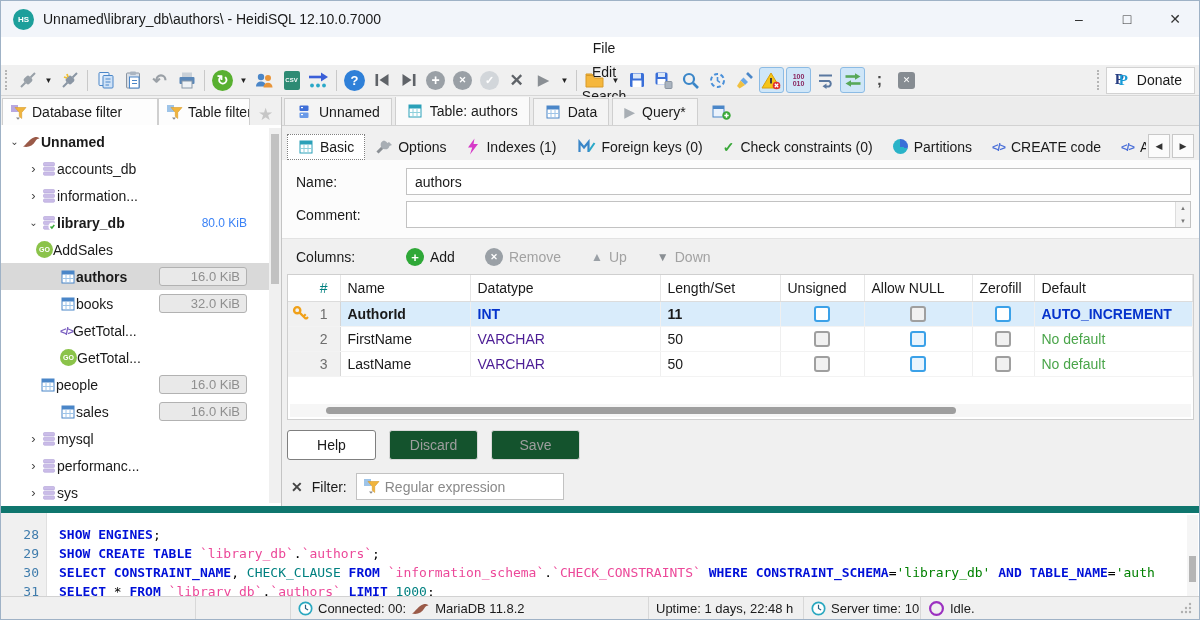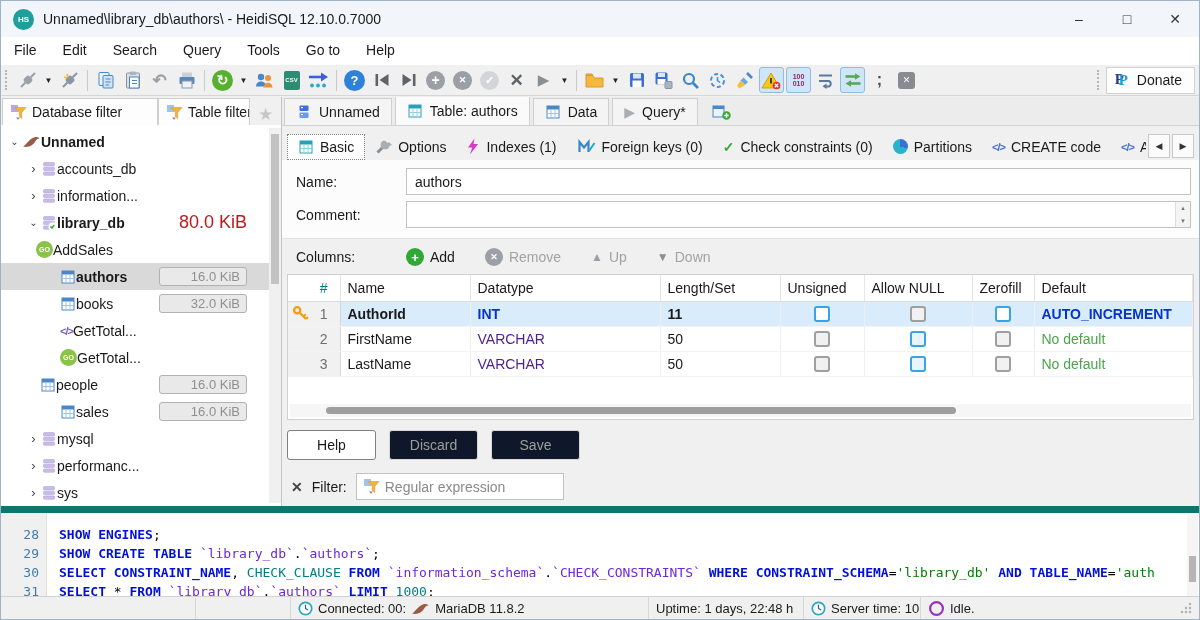--- a/index.html
+++ b/index.html
@@ -6,21 +6,21 @@
 html,body{width:1200px;height:620px;}
 body{font-family:"Liberation Sans",sans-serif;font-size:14px;color:#1a1a1a;background:#fff;}
 #window{position:relative;width:1200px;height:620px;border:1px solid #9fb2c6;background:#f0f0f0;overflow:hidden;}
 
 .titlebar{height:36px;background:#f2f5fa;display:flex;align-items:center;padding-left:12px;}
 .app-icon{width:21px;height:21px;border-radius:50%;background:#1d9f9b;color:#fff;font-size:8px;font-weight:bold;display:flex;align-items:center;justify-content:center;flex:none;}
 .title-text{margin-left:9px;font-size:14px;white-space:nowrap;}
 .win-controls{margin-left:auto;display:flex;height:36px;}
 .win-btn{width:48px;display:flex;align-items:center;justify-content:center;font-size:14px;color:#333;}
 
-.menubar{height:28px;background:#fff;display:flex;align-items:center;}
+.menubar{height:28px;background:#fff;display:flex;align-items:center;padding-left:8px;flex-direction:column;}
 .menu-item{padding:3px 13px 5px 13px;}
 
 .toolbar{height:31px;display:flex;align-items:center;background:#f0f0f0;border-bottom:1px solid #d6d6d6;padding:0 4px 0 2px;}
 .grip{width:5px;height:20px;border-left:2px dotted #b5b5b5;margin:0 4px 0 2px;flex:none;}
 .tbtn{min-width:25px;height:26px;display:flex;align-items:center;justify-content:center;border:1px solid transparent;border-radius:3px;margin:0 1px;flex:none;}
 .tbtn.active{background:#cfe6f8;border-color:#8cbbe4;}
 .tbtn.dd{min-width:13px;}
 .tsep{width:1px;height:21px;background:#c9c9c9;margin:0 4px;flex:none;}
 .toolbar-right{margin-left:auto;display:flex;align-items:center;}
 .donate{display:flex;align-items:center;gap:6px;background:#fdfdfd;border:1px solid #d2d2d2;height:27px;padding:0 12px 0 8px;}
@@ -35,21 +35,21 @@
 .sidebar{width:281px;border-right:1px solid #c4c4c4;background:#fff;display:flex;flex-direction:column;flex:none;}
 .filter-tabs{height:28px;background:#f0f0f0;display:flex;align-items:flex-end;padding-left:1px;flex:none;}
 .ftab{height:27px;background:#fdfdfd;border:1px solid #cfcfcf;border-bottom:none;display:flex;align-items:center;padding:0 7px;gap:5px;white-space:nowrap;overflow:hidden;flex:none;}
 .fstar{margin-left:8px;color:#c6c6c6;font-size:17px;}
 .tree{flex:1;position:relative;overflow:hidden;background:#fff;padding-top:3px;}
 .trow{height:27px;display:flex;align-items:center;padding-right:34px;position:relative;}
 .trow.selected{background:#d9d9d9;}
 .chev{width:15px;text-align:center;color:#444;font-size:10px;flex:none;}
 .tlabel{white-space:nowrap;overflow:hidden;}
 .tlabel.b{font-weight:bold;}
-.tsize{margin-left:auto;color:#b91c1c;font-size:18px;flex:none;}
+.tsize{margin-left:auto;color:#3b82f6;font-size:12px;flex:none;}
 .tsizebar{margin-left:auto;width:88px;background:#e9e9e9;border:1px solid #b2b2b2;border-radius:3px;color:#8f8f8f;text-align:right;padding:1px 6px;font-size:13px;flex:none;}
 .vscroll{position:absolute;right:0;top:3px;width:12px;bottom:3px;background:#f0f0f0;}
 .vthumb{position:absolute;left:2px;right:2px;top:6px;height:150px;background:#c2c2c2;}
 
 .content{flex:1;background:#f0f0f0;display:flex;flex-direction:column;overflow:hidden;}
 .tabbar{height:29px;display:flex;align-items:flex-end;background:#ececec;border-bottom:1px solid #d2d2d2;padding-left:2px;flex:none;}
 .tab{height:27px;display:flex;align-items:center;gap:7px;padding:0 11px;border:1px solid #cfcfcf;border-bottom:none;background:#f4f4f4;margin-right:3px;white-space:nowrap;flex:none;}
 .tab.active{background:#fafafa;height:29px;}
 .subtabs{display:flex;align-items:center;margin:7px 5px 0 5px;height:27px;position:relative;overflow:hidden;flex:none;}
 .stab{display:flex;align-items:center;gap:6px;padding:0 10px;height:26px;white-space:nowrap;flex:none;}
@@ -83,31 +83,31 @@
 .cb.on.tint{background:#e9f4fd;}
 .cb.off{border:2px solid #9f9f9f;background:#f1f1f1;}
 .dt-int,.def-auto{color:#0533cc;font-weight:bold;}
 .dt-varchar{color:#4c1d95;}
 .def-none{color:#4aa54a;}
 .bold{font-weight:bold;}
 .hscroll{position:absolute;left:2px;right:2px;bottom:2px;height:13px;background:#f6f6f6;}
 .hthumb{position:absolute;left:36px;width:630px;top:3px;height:7px;background:#9e9e9e;border-radius:4px;}
 .btnrow{display:flex;gap:13px;padding:10px 0 0 5px;flex:none;}
 .fbtn{width:89px;height:30px;display:flex;align-items:center;justify-content:center;border-radius:3px;background:#fff;border:1px solid #7f7f7f;}
-.fbtn.dis{background:#0f172a;border:1px solid #d8d8d8;color:#9e9e9e;}
+.fbtn.dis{background:#14532d;border:1px solid #d8d8d8;color:#9e9e9e;}
 .filterbar{display:flex;align-items:center;padding:13px 0 0 9px;gap:9px;flex:none;}
 .filterbox{width:208px;height:27px;border:1px solid #c2c2c2;background:#fff;display:flex;align-items:center;gap:5px;padding:0 6px;color:#8a8a8a;}
 .fclose{color:#444;font-size:14px;font-weight:bold;}
 
 .sqllog{position:absolute;top:505px;left:0;width:1198px;height:92px;background:#fff;border-top:7px solid #0f766e;font-family:"DejaVu Sans Mono",monospace;font-size:13px;padding-top:12px;overflow:hidden;}
 .gutter{position:absolute;left:0;top:0;bottom:0;width:46px;background:#f0f0f0;border-right:1px solid #e0e0e0;}
 .sqlline{position:relative;height:19px;line-height:19px;padding-left:58px;white-space:pre;}
 .lnum{position:absolute;left:0;width:38px;text-align:right;color:#3f7cac;}
 .kw{color:#0010d8;font-weight:bold;}
-.id{color:#6d28d9;}
+.id{color:#ec4899;}
 .str{color:#008000;}
 .fn{color:#008080;}
 .num{color:#008080;}
 .pl{color:#000;}
 .logscroll{position:absolute;right:1px;top:2px;width:11px;bottom:2px;background:#f5f5f5;}
 .logthumb{position:absolute;left:2px;right:2px;bottom:14px;height:26px;background:#b5b5b5;}
 
 .statusbar{position:absolute;bottom:0;left:0;width:1198px;height:23px;background:#f0f0f0;border-top:1px solid #d2d2d2;display:flex;align-items:center;font-size:13px;}
 .spanel{height:100%;display:flex;align-items:center;gap:5px;padding:0 7px;border-right:1px solid #d8d8d8;overflow:hidden;white-space:nowrap;flex:none;}
 .spanel.last{flex:1;border-right:none;}

